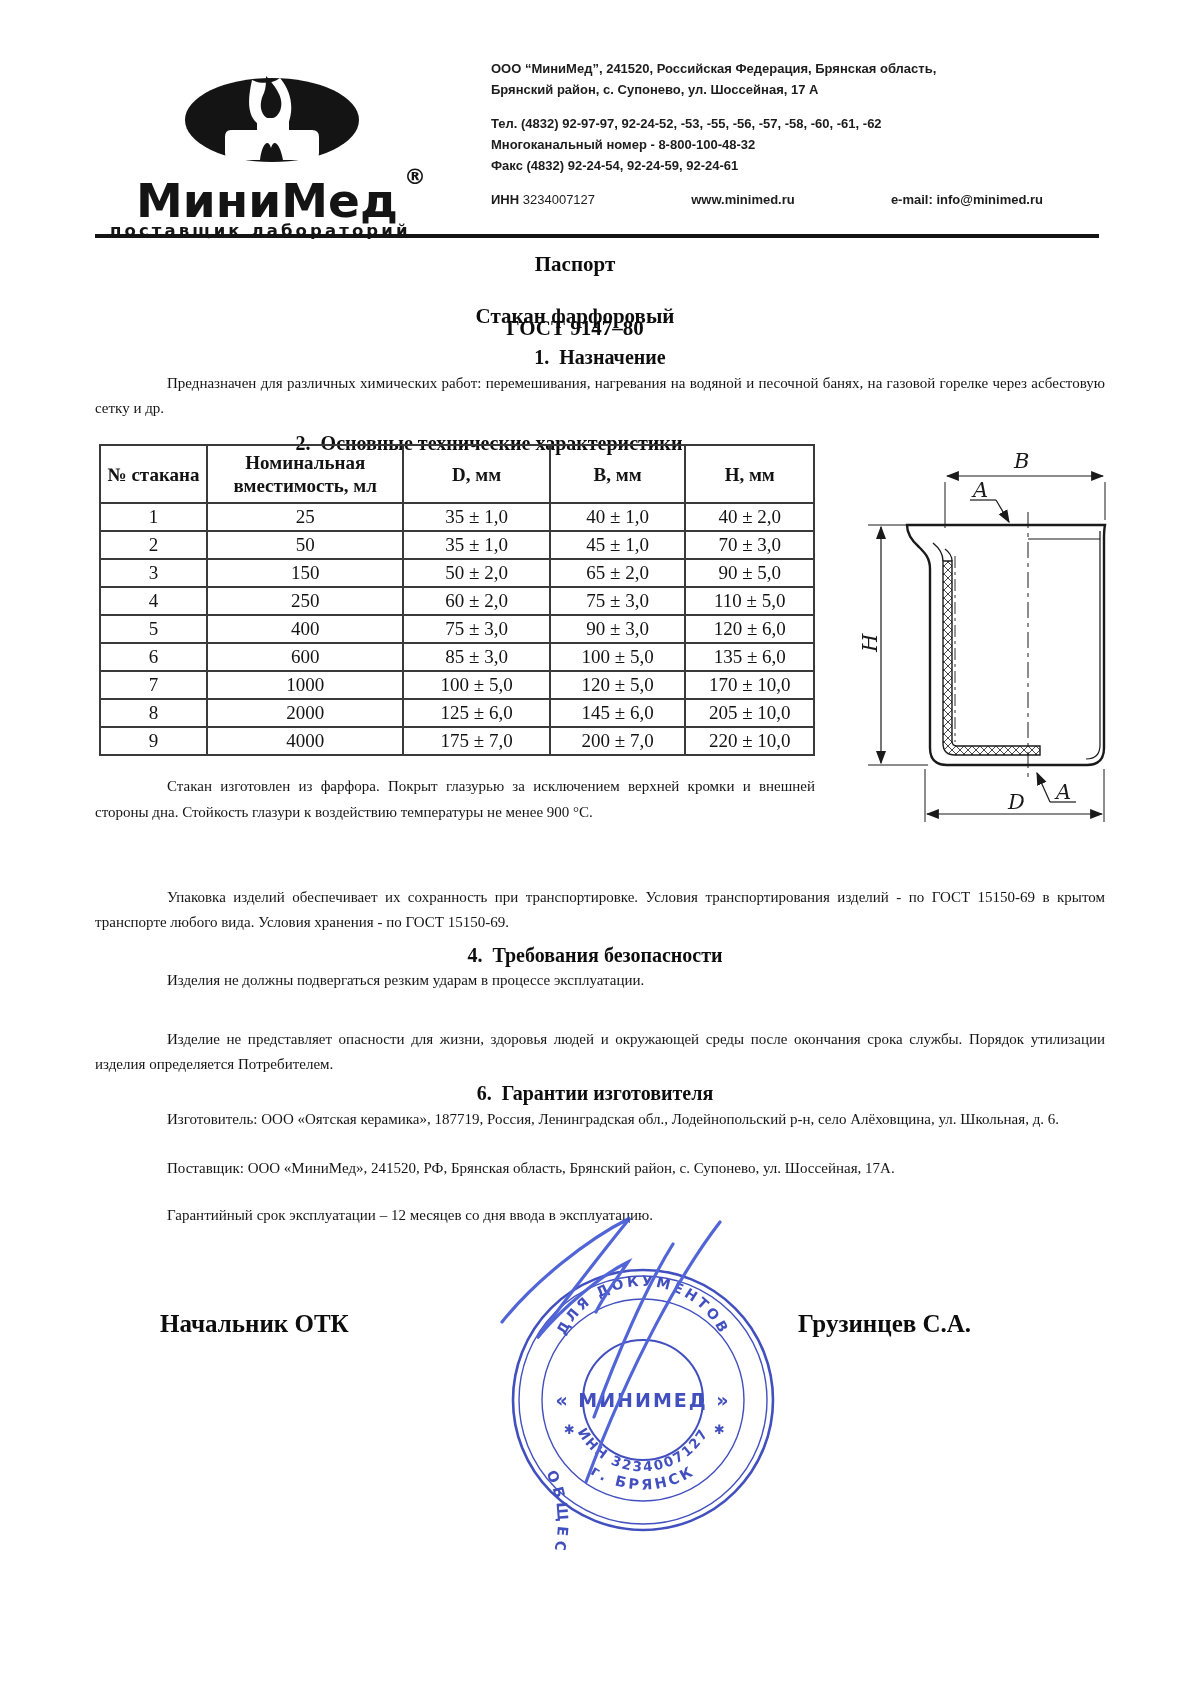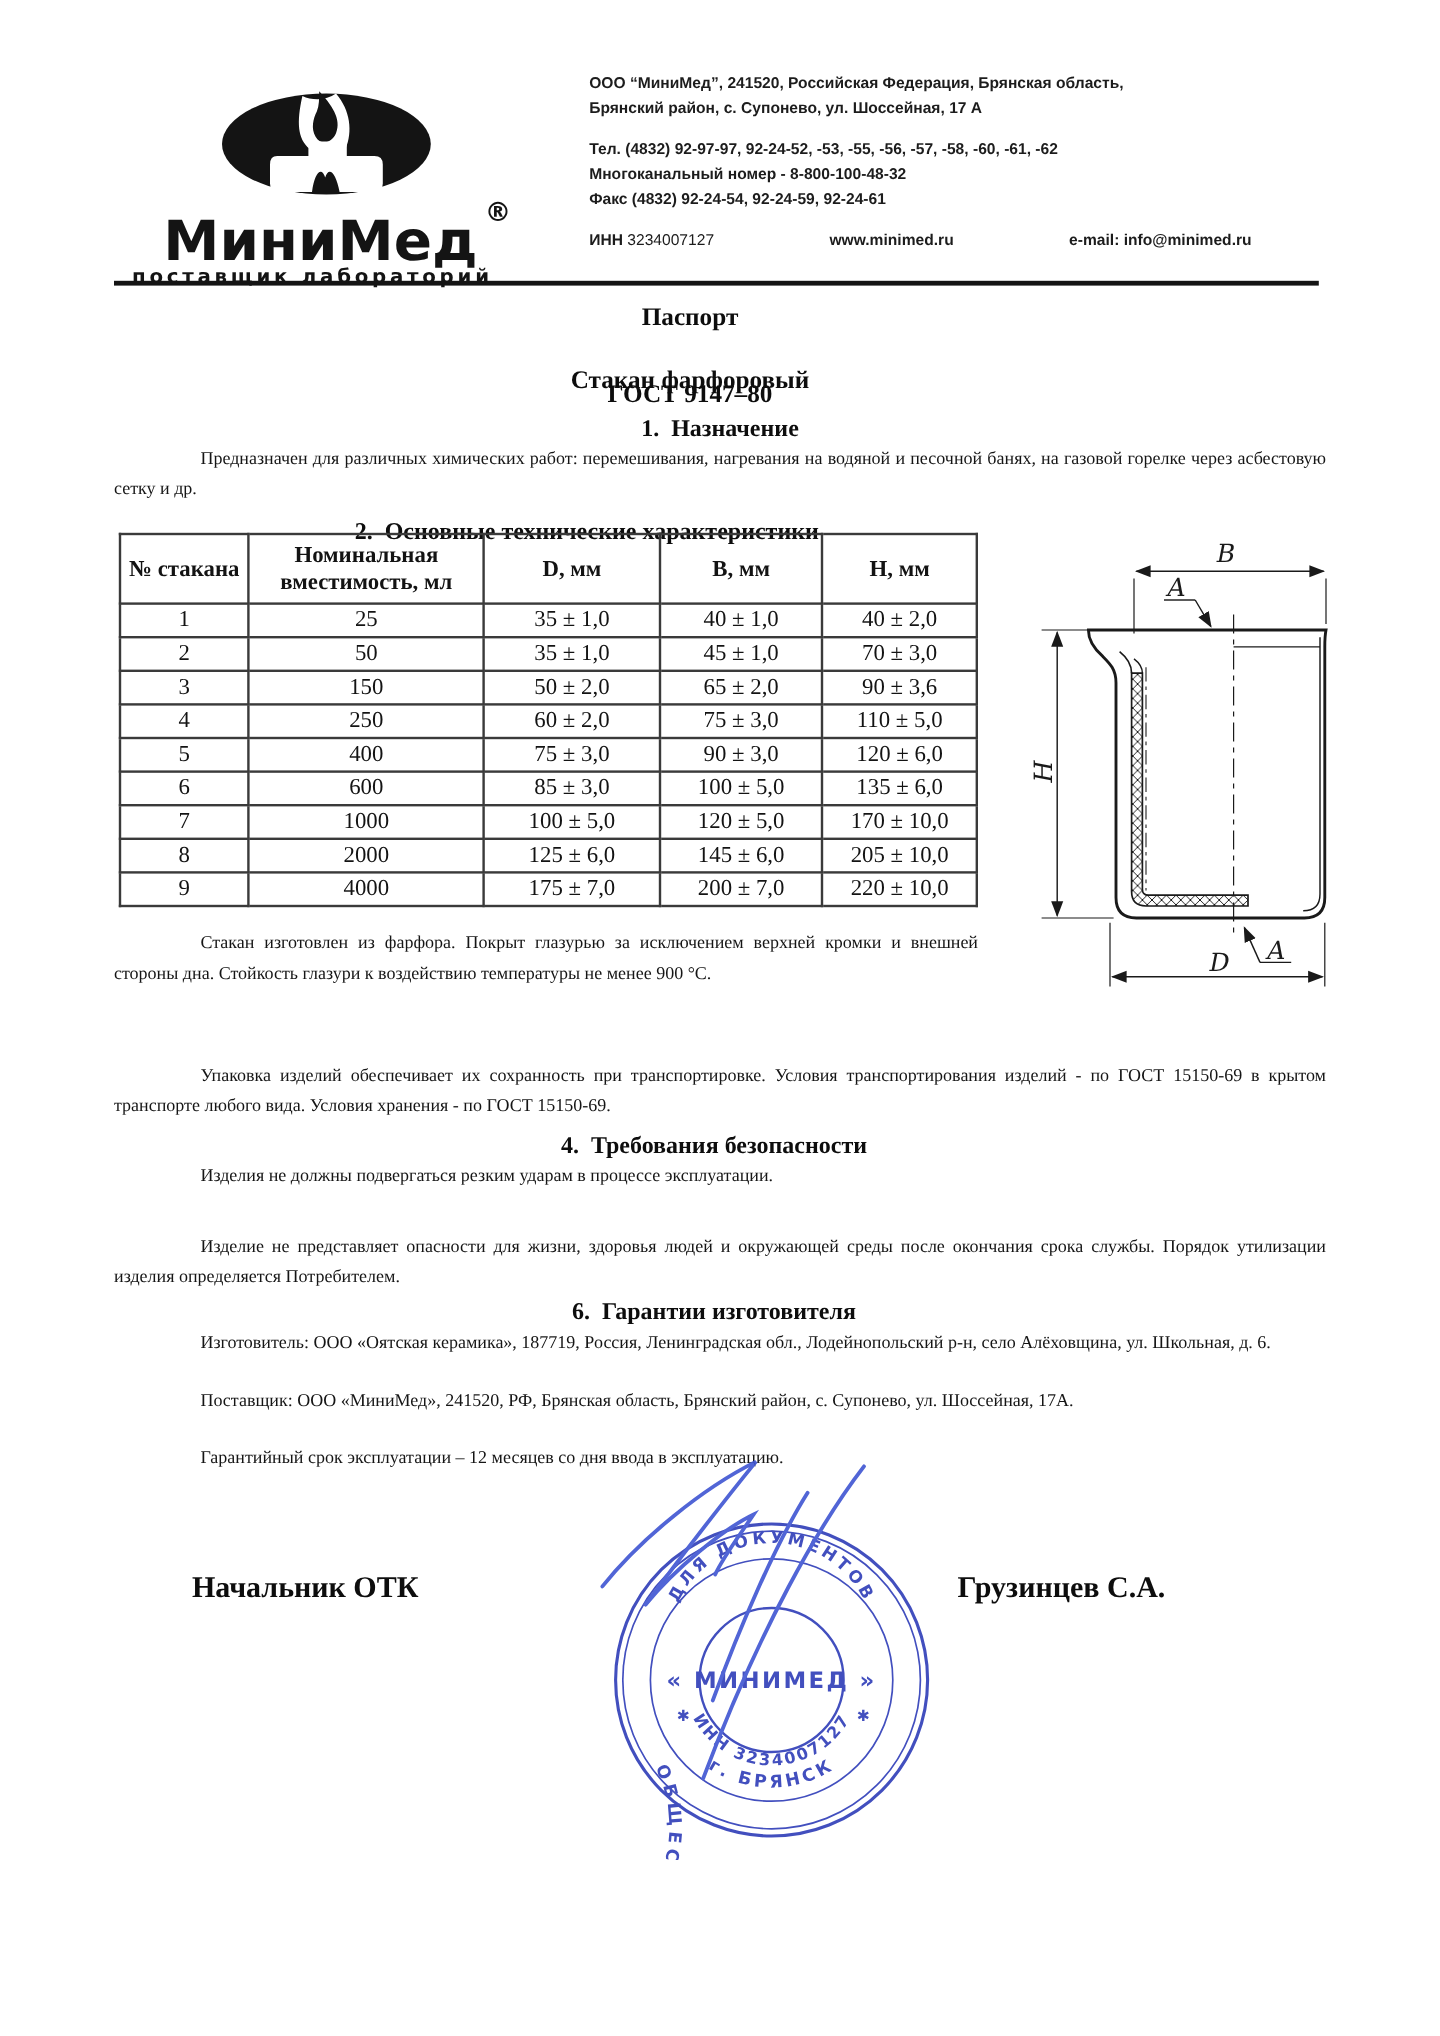--- a/index.html
+++ b/index.html
@@ -115,21 +115,21 @@
           <td>50</td>
           <td>35 ± 1,0</td>
           <td>45 ± 1,0</td>
           <td>70 ± 3,0</td>
         </tr>
         <tr>
           <td>3</td>
           <td>150</td>
           <td>50 ± 2,0</td>
           <td>65 ± 2,0</td>
-          <td>90 ± 3,6</td>
+          <td>90 ± 5,0</td>
         </tr>
         <tr>
           <td>4</td>
           <td>250</td>
           <td>60 ± 2,0</td>
           <td>75 ± 3,0</td>
           <td>110 ± 5,0</td>
         </tr>
         <tr>
           <td>5</td>

